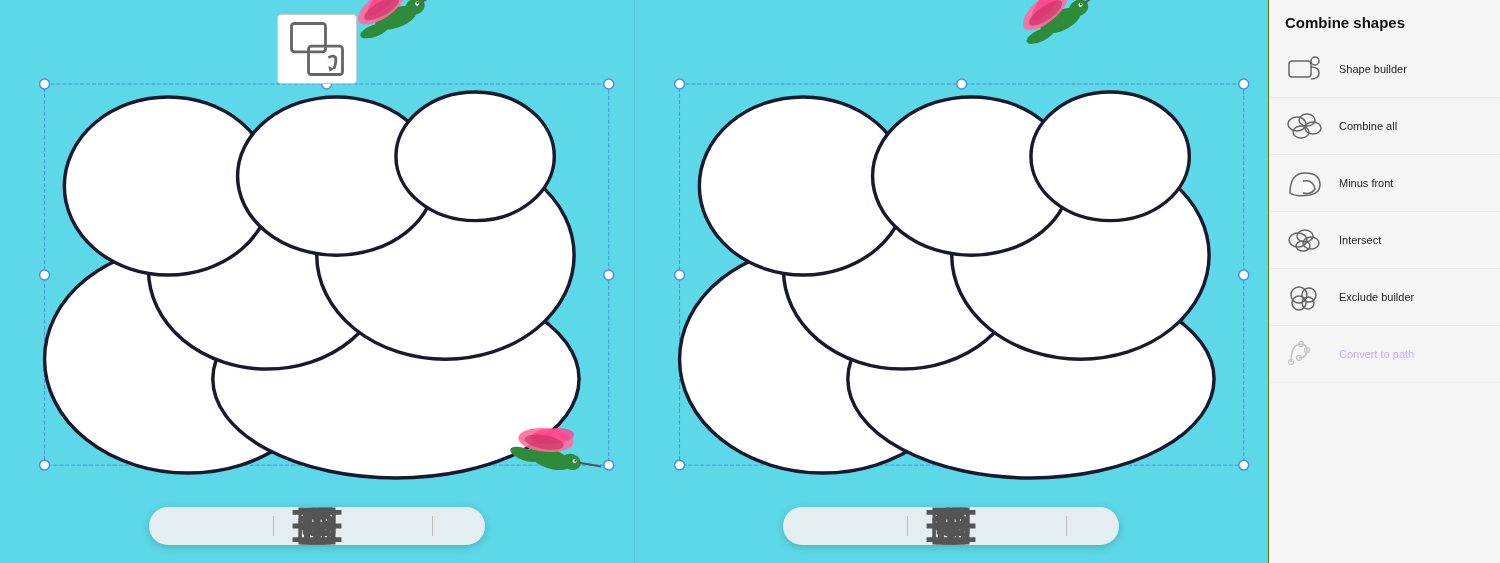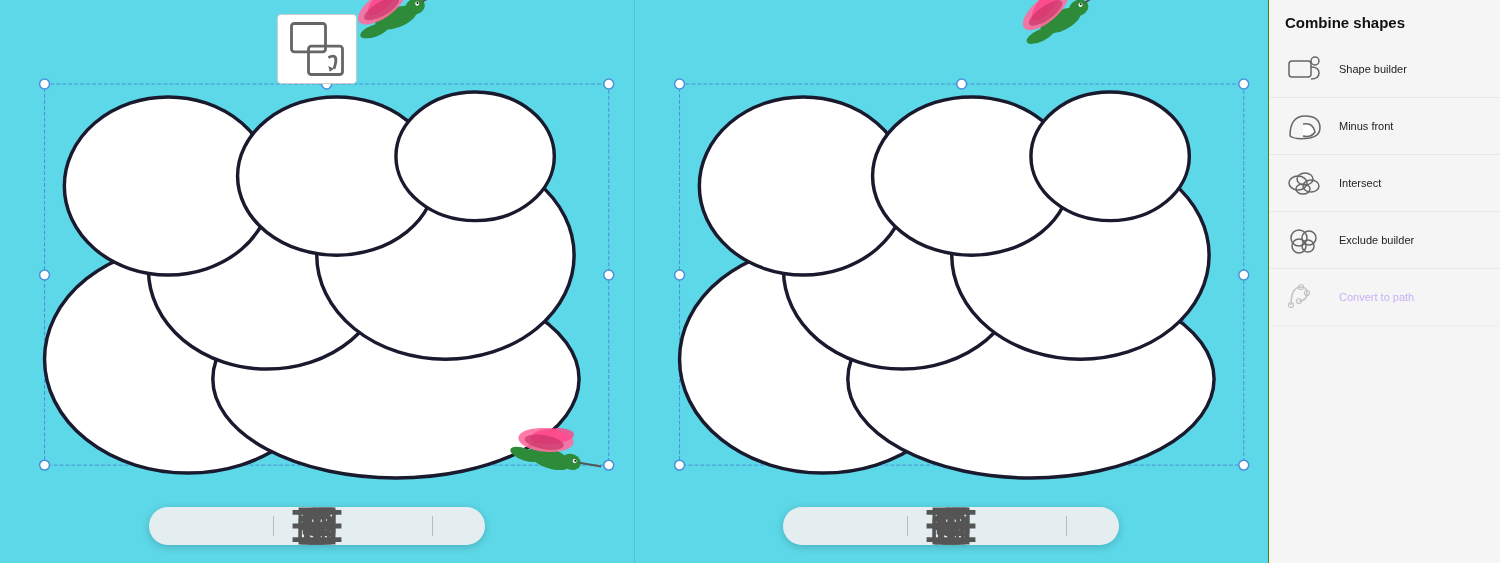--- a/index.html
+++ b/index.html
@@ -363,20 +363,31 @@
     <div class="panel-item-icon">
       <svg width="36" height="32" viewBox="0 0 36 32" fill="none">
         <rect x="2" y="8" width="22" height="16" rx="3" stroke="#666" stroke-width="1.5" fill="none"></rect>
         <path d="M24 14 Q32 14 32 20 Q32 26 24 26" stroke="#666" stroke-width="1.5" fill="none"></path>
         <circle cx="28" cy="8" r="4" stroke="#666" stroke-width="1.5" fill="none"></circle>
       </svg>
     </div>
     <span class="panel-item-label">Shape builder</span>
   </div>
 
+  <div class="panel-item">
+    <div class="panel-item-icon">
+      <svg width="40" height="32" viewBox="0 0 40 32" fill="none">
+        <ellipse cx="12" cy="14" rx="9" ry="7" stroke="#666" stroke-width="1.5" fill="none"></ellipse>
+        <ellipse cx="22" cy="10" rx="8" ry="6" stroke="#666" stroke-width="1.5" fill="none"></ellipse>
+        <ellipse cx="28" cy="18" rx="8" ry="6" stroke="#666" stroke-width="1.5" fill="none"></ellipse>
+        <ellipse cx="16" cy="22" rx="8" ry="6" stroke="#666" stroke-width="1.5" fill="none"></ellipse>
+      </svg>
+    </div>
+    <span class="panel-item-label">Combine all</span>
+  </div>
 
   <div class="panel-item">
     <div class="panel-item-icon">
       <svg width="40" height="32" viewBox="0 0 40 32" fill="none">
         <path d="M5 26 Q5 6 20 6 Q35 6 35 18 Q35 26 25 28 Q10 30 5 26 Z" stroke="#666" stroke-width="1.5" fill="none"></path>
         <path d="M18 14 Q28 12 30 22 Q26 28 18 26" stroke="#666" stroke-width="1.5" fill="white"></path>
       </svg>
     </div>
     <span class="panel-item-label">Minus front</span>
   </div>

